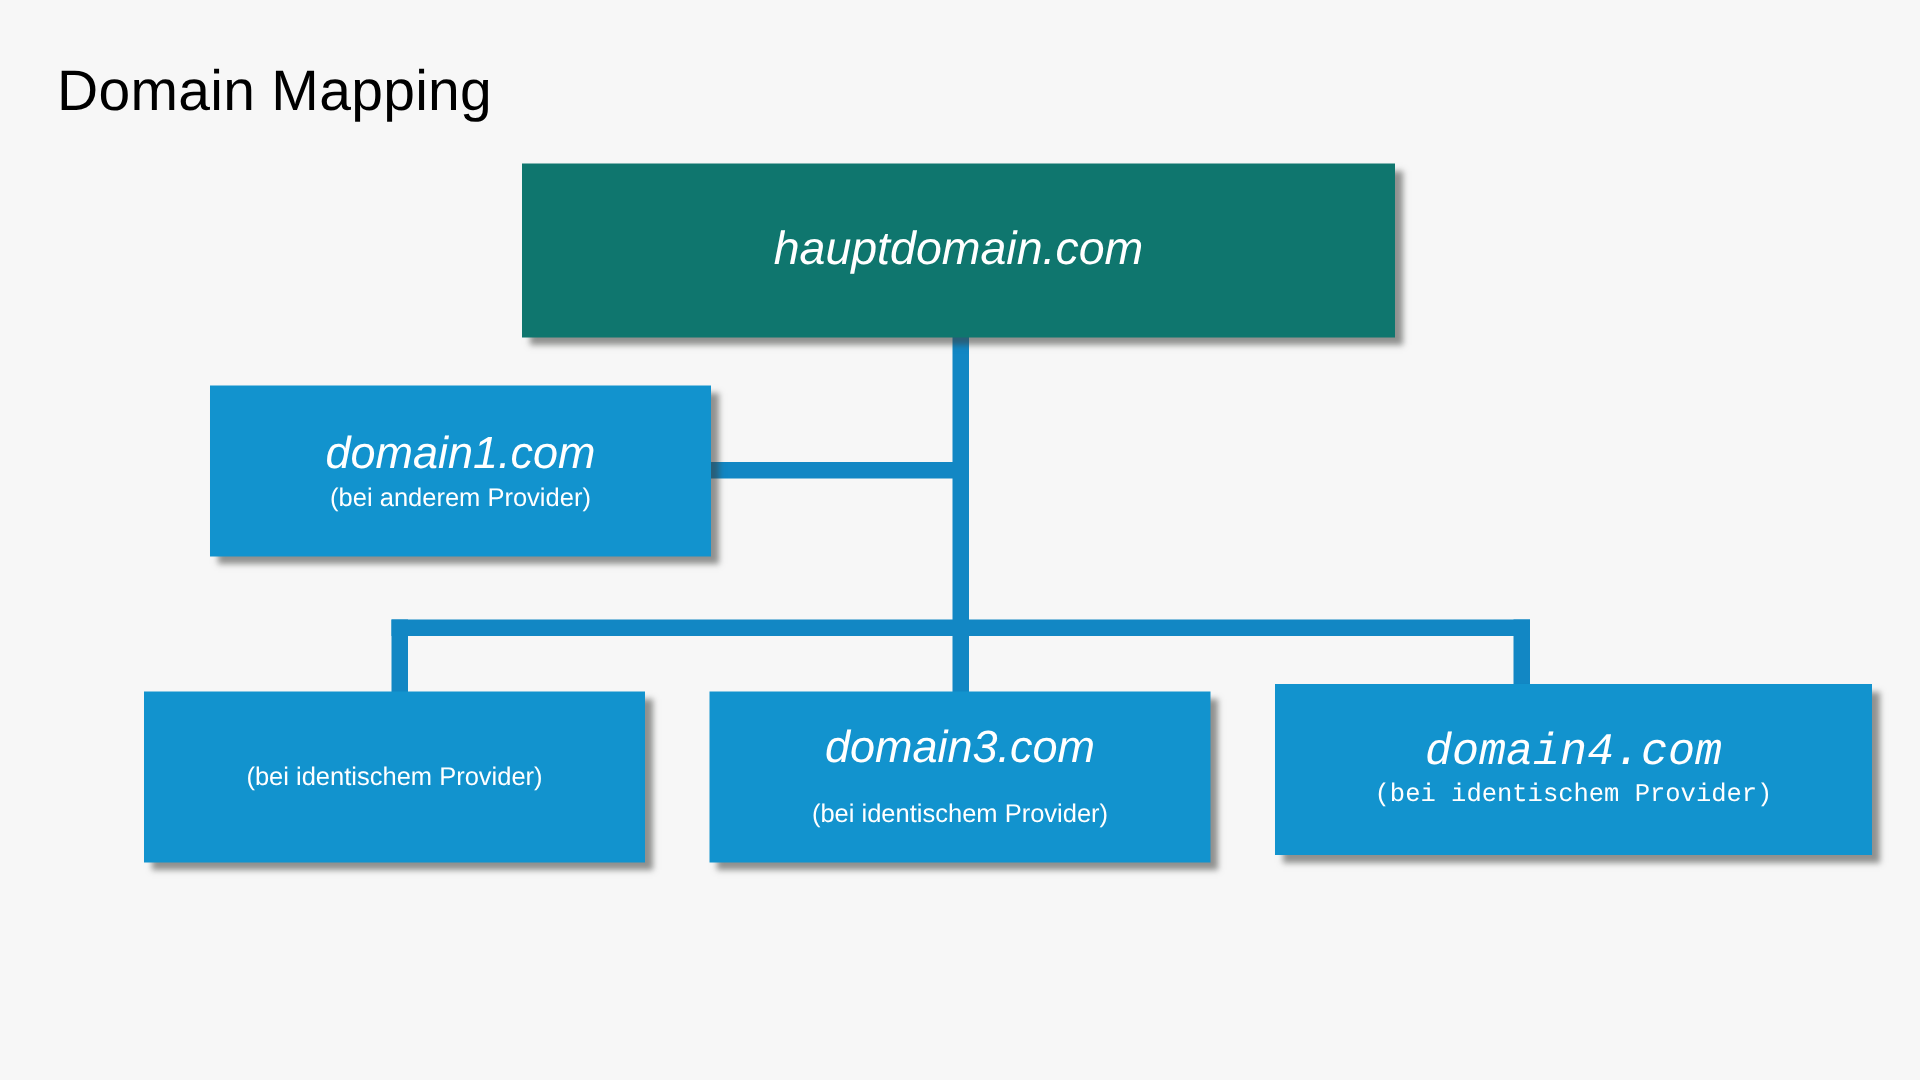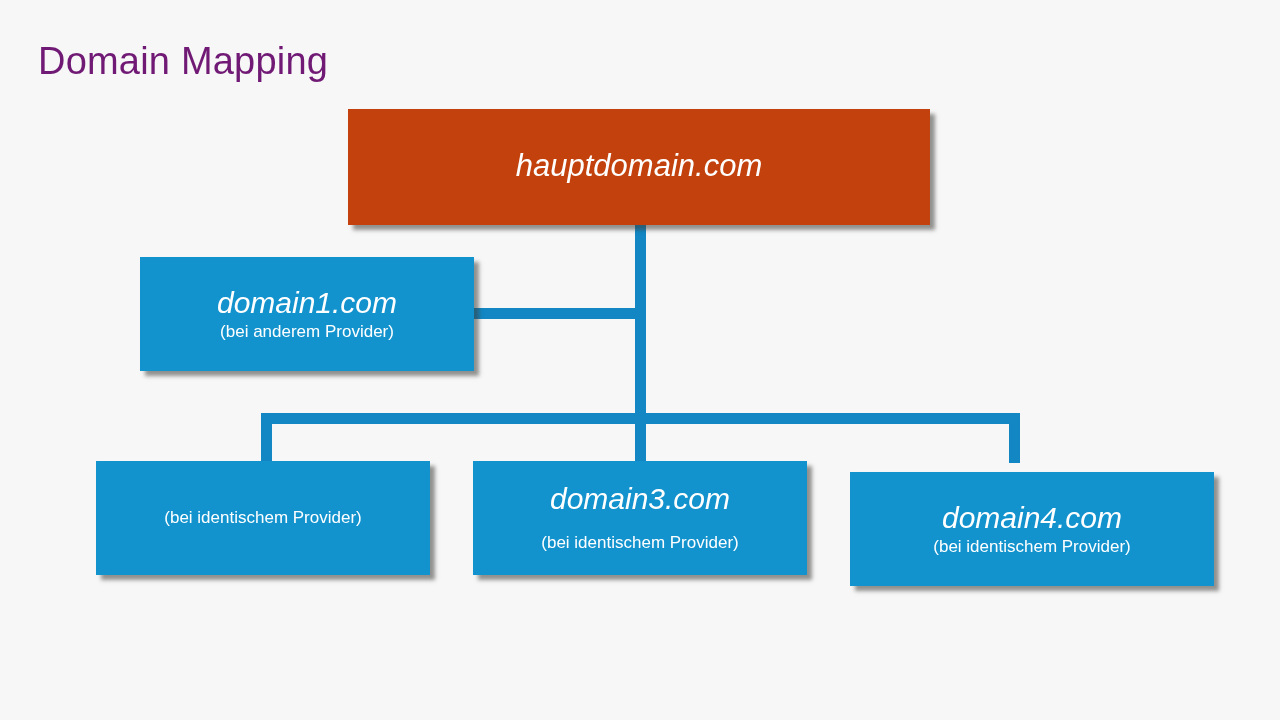--- a/index.html
+++ b/index.html
@@ -21,21 +21,21 @@
     background: #f7f7f7;
   }
 
   
   .slide-title {
     position: absolute;
     left: 38px;
     top: 38px;
     font-size: 38px;
     font-weight: 400;
-    color: #701a75;
+    color: #000000;
     letter-spacing: 0.2px;
     line-height: 46px;
     white-space: nowrap;
   }
 
   
   .conn {
     position: absolute;
     background: #1287c4;
   }
@@ -59,21 +59,21 @@
     white-space: nowrap;
   }
   .node .node-sub {
     font-style: normal;
     font-weight: 400;
     line-height: 1.15;
     white-space: nowrap;
   }
 
   .node.root {
-    background: #c2410c;
+    background: #0f766e;
   }
   .node.leaf {
     background: #1293ce;
   }
 
   
   #node-root       { left: 348px; top: 109px;  width: 582px; height: 116px; }
   #node-root .node-title { font-size: 31px; margin-bottom: 3px; }
   #node-root .node-sub   { font-size: 17px; }
 
@@ -82,21 +82,21 @@
   #node-domain1 .node-sub   { font-size: 17px; }
 
   #node-domain2    { left: 96px;  top: 461px;  width: 334px; height: 114px; }
   #node-domain2 .node-title { font-size: 30px; margin-bottom: 3px; }
   #node-domain2 .node-sub   { font-size: 17px; }
 
   #node-domain3    { left: 473px; top: 461px;  width: 334px; height: 114px; }
   #node-domain3 .node-title { font-size: 30px; margin-bottom: 18px; }
   #node-domain3 .node-sub   { font-size: 17px; }
 
-  #node-domain4    { left: 850px; top: 472px;  width: 364px; height: 114px; }
+  #node-domain4    { left: 850px; top: 456px;  width: 398px; height: 114px; font-family: Liberation Mono, monospace; }
   #node-domain4 .node-title { font-size: 30px; margin-bottom: 3px; }
   #node-domain4 .node-sub   { font-size: 17px; }
 
   
   #conn-trunk        { left: 635px; top: 219px; width: 11px; height: 252px; }
   #conn-d1-horiz     { left: 470px; top: 308px; width: 172px; height: 11px; }
   #conn-bus          { left: 261px; top: 413px; width: 759px; height: 11px; }
   #conn-drop-left    { left: 261px; top: 413px; width: 11px; height: 55px; }
   #conn-drop-right   { left: 1009px; top: 413px; width: 11px; height: 50px; }
 </style>

